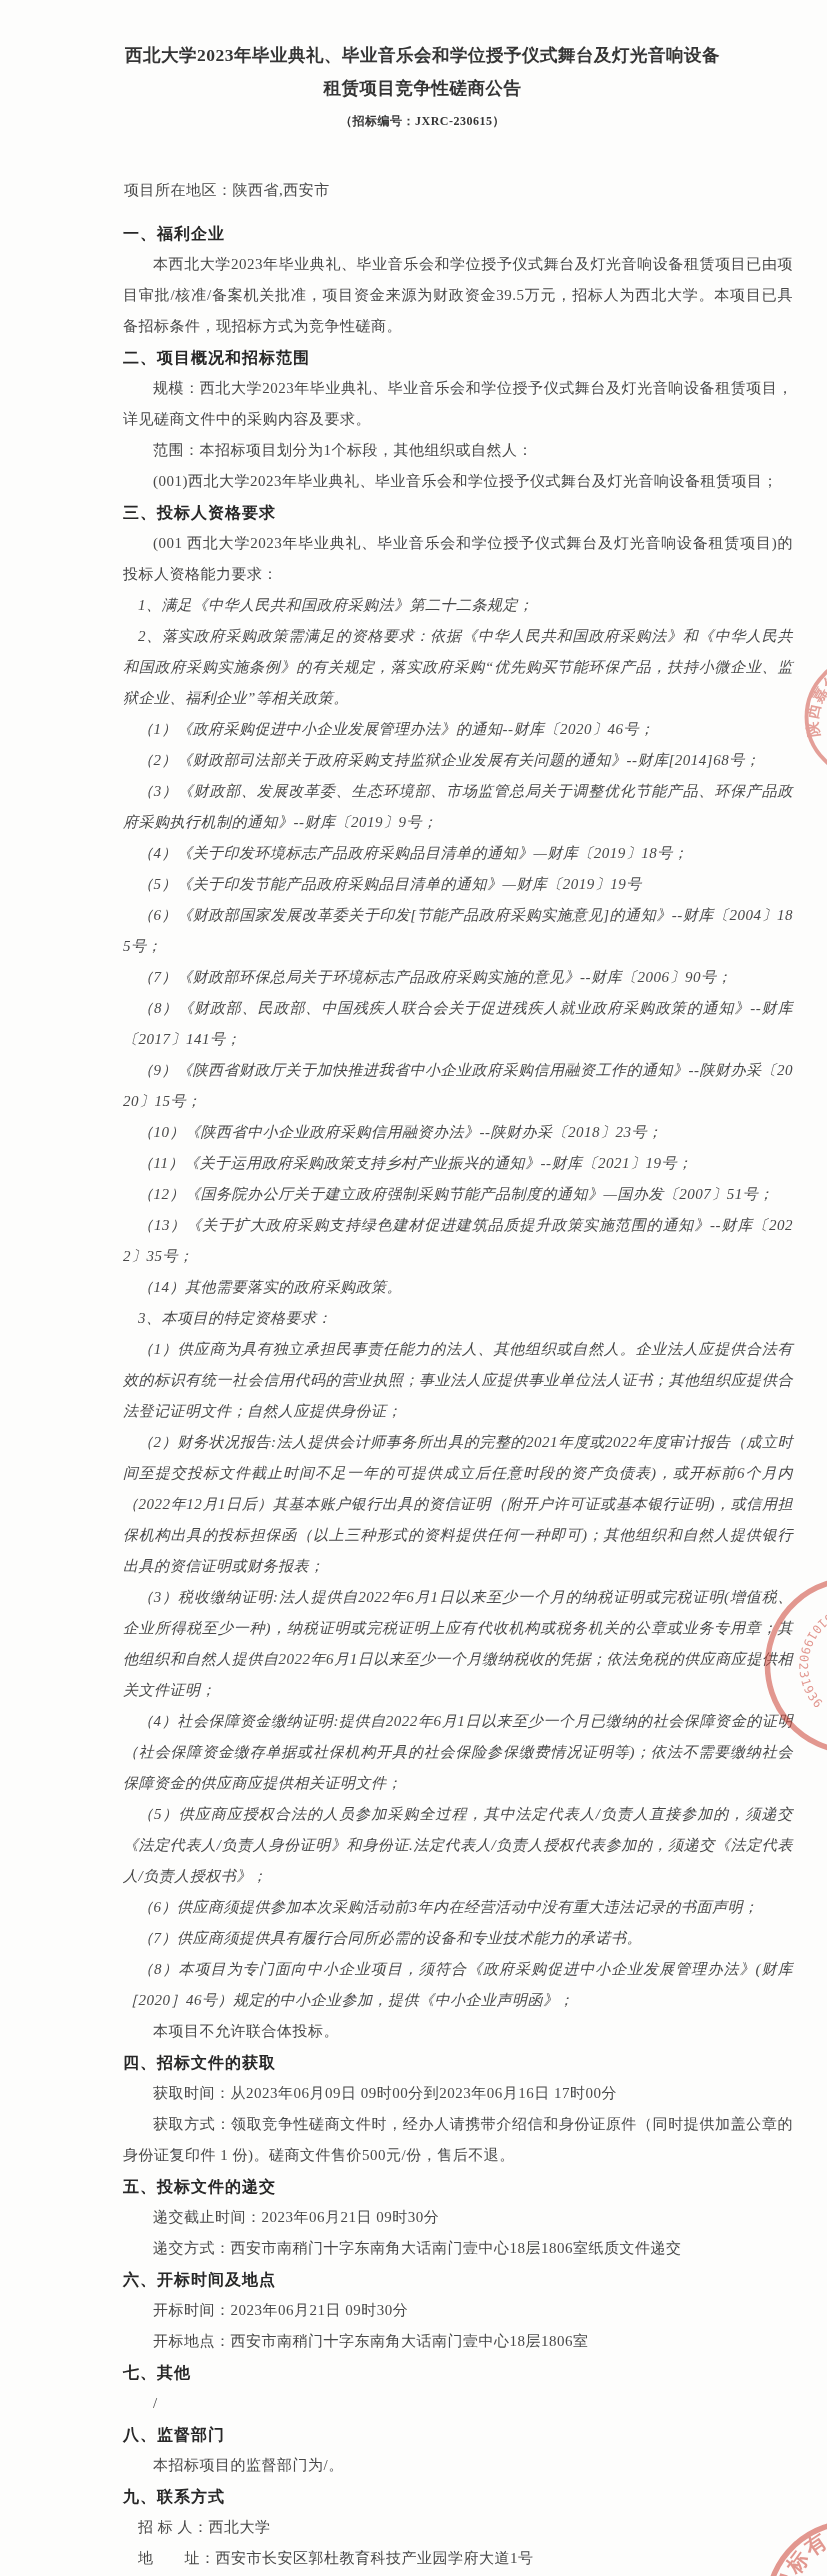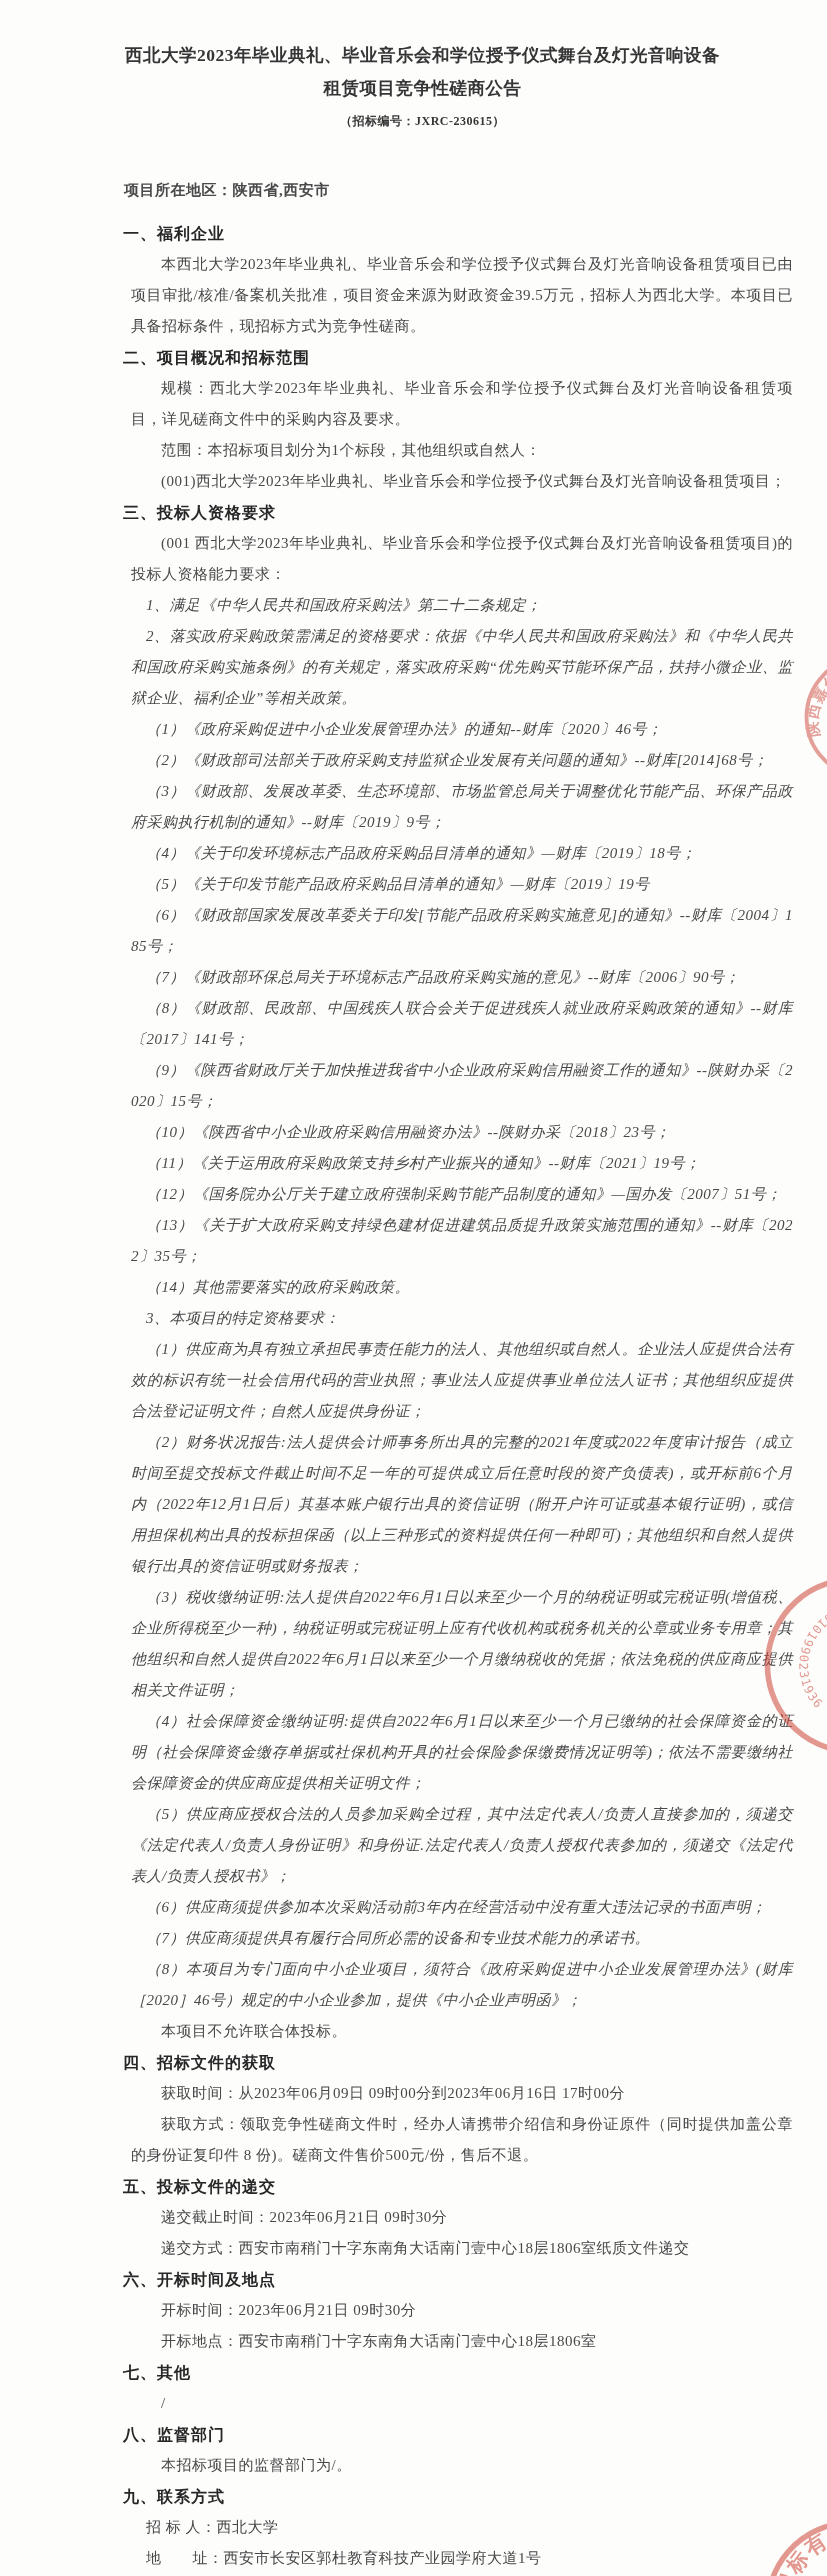--- a/index.html
+++ b/index.html
@@ -17,38 +17,38 @@
     top:39px; left:9px; width:100%;
     text-align:center;
     font-weight:bold;
     color:#353535;
   }
   .title-line{font-size:17.5px; line-height:33px; letter-spacing:0.5px;}
   .title-line.small{font-size:12px; line-height:32px;}
   .location{
     position:absolute;
     top:181px; left:124px;
-    font-size:15px; letter-spacing:0.5px; color:#4a4a4a;font-weight:bold;
+    font-size:15px; letter-spacing:0.5px; color:#4a4a4a;
   }
   .content{
     position:absolute;
     top:218px; left:123px; width:670px;
     font-size:15px; line-height:31px; letter-spacing:0.5px;
     text-align:justify;
     word-break:break-all;
   }
   .sec-heading{
     font-family:"Liberation Sans", sans-serif;
     font-weight:700;
     font-size:16px;
     color:#272727;
     line-height:31px;
     letter-spacing:1px;
   }
-  .para{color:#484848;margin-left:8px;}
+  .para{color:#484848;}
   .para.body{text-indent:2em;}
   .para.item{text-indent:1em;font-style:italic;}
   .para.contact{text-indent:1em;}
   .para.slash{text-indent:2em;}
   .edge-stamp{
     position:absolute;
     overflow:hidden;
     z-index:3;
   }
   .edge-stamp .inner{position:absolute;}
@@ -102,21 +102,21 @@
       <div class="para item">（2）财务状况报告:法人提供会计师事务所出具的完整的2021年度或2022年度审计报告（成立时间至提交投标文件截止时间不足一年的可提供成立后任意时段的资产负债表)，或开标前6个月内（2022年12月1日后）其基本账户银行出具的资信证明（附开户许可证或基本银行证明)，或信用担保机构出具的投标担保函（以上三种形式的资料提供任何一种即可)；其他组织和自然人提供银行出具的资信证明或财务报表；</div>
       <div class="para item">（3）税收缴纳证明:法人提供自2022年6月1日以来至少一个月的纳税证明或完税证明(增值税、企业所得税至少一种)，纳税证明或完税证明上应有代收机构或税务机关的公章或业务专用章；其他组织和自然人提供自2022年6月1日以来至少一个月缴纳税收的凭据；依法免税的供应商应提供相关文件证明；</div>
       <div class="para item">（4）社会保障资金缴纳证明:提供自2022年6月1日以来至少一个月已缴纳的社会保障资金的证明（社会保障资金缴存单据或社保机构开具的社会保险参保缴费情况证明等)；依法不需要缴纳社会保障资金的供应商应提供相关证明文件；</div>
       <div class="para item">（5）供应商应授权合法的人员参加采购全过程，其中法定代表人/负责人直接参加的，须递交《法定代表人/负责人身份证明》和身份证.法定代表人/负责人授权代表参加的，须递交《法定代表人/负责人授权书》；</div>
       <div class="para item">（6）供应商须提供参加本次采购活动前3年内在经营活动中没有重大违法记录的书面声明；</div>
       <div class="para item">（7）供应商须提供具有履行合同所必需的设备和专业技术能力的承诺书。</div>
       <div class="para item">（8）本项目为专门面向中小企业项目，须符合《政府采购促进中小企业发展管理办法》(财库［2020］46号）规定的中小企业参加，提供《中小企业声明函》；</div>
       <div class="para body">本项目不允许联合体投标。</div>
       <div class="sec-heading">四、招标文件的获取</div>
       <div class="para body">获取时间：从2023年06月09日 09时00分到2023年06月16日 17时00分</div>
-      <div class="para body">获取方式：领取竞争性磋商文件时，经办人请携带介绍信和身份证原件（同时提供加盖公章的身份证复印件 8 份)。磋商文件售价500元/份，售后不退。</div>
+      <div class="para body">获取方式：领取竞争性磋商文件时，经办人请携带介绍信和身份证原件（同时提供加盖公章的身份证复印件 1 份)。磋商文件售价500元/份，售后不退。</div>
       <div class="sec-heading">五、投标文件的递交</div>
       <div class="para body">递交截止时间：2023年06月21日 09时30分</div>
       <div class="para body">递交方式：西安市南稍门十字东南角大话南门壹中心18层1806室纸质文件递交</div>
       <div class="sec-heading">六、开标时间及地点</div>
       <div class="para body">开标时间：2023年06月21日 09时30分</div>
       <div class="para body">开标地点：西安市南稍门十字东南角大话南门壹中心18层1806室</div>
       <div class="sec-heading">七、其他</div>
       <div class="para slash">/</div>
       <div class="sec-heading">八、监督部门</div>
       <div class="para body">本招标项目的监督部门为/。</div>

